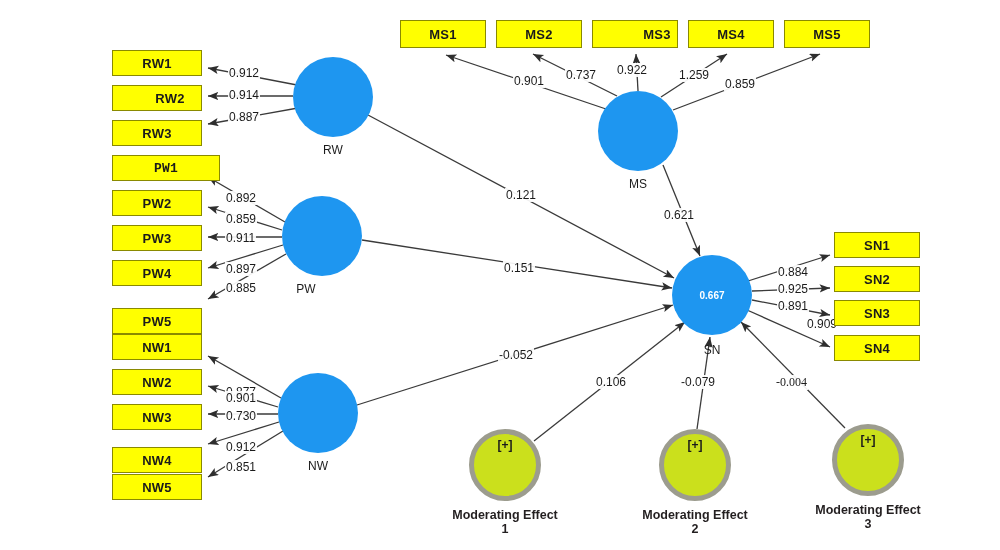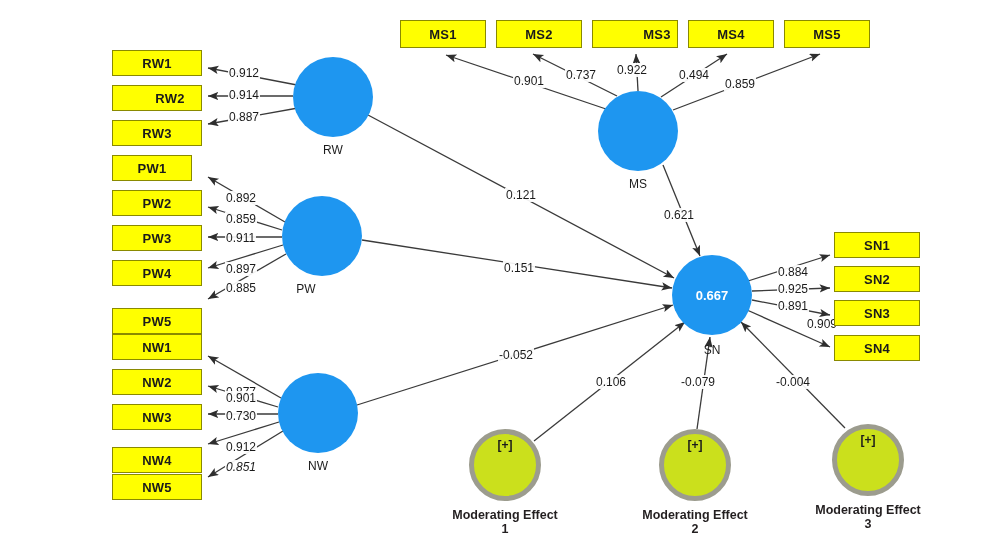--- a/index.html
+++ b/index.html
@@ -20,21 +20,21 @@
     display:flex;align-items:center;justify-content:center;
     font-size:13px;font-weight:bold;color:#1b1b1b;
     letter-spacing:.2px;
   }
 
   .lv{
     position:absolute;
     border-radius:50%;
     background:#1e96f0;
     display:flex;align-items:center;justify-content:center;
-    color:#ffffff;font-size:13px;font-weight:bold;
+    color:#ffffff;font-size:10px;font-weight:bold;
   }
   .lv-label{
     position:absolute;
     font-size:12px;color:#1b1b1b;
     text-align:center;white-space:nowrap;
   }
 
   .mod{
     position:absolute;
     border-radius:50%;
@@ -109,41 +109,41 @@
       <div class="coef" style="left: 228px; top: 110px;">0.887</div>
       <div class="coef" style="left: 225px; top: 191px;">0.892</div>
       <div class="coef" style="left: 225px; top: 212px;">0.859</div>
       <div class="coef" style="left: 225px; top: 231px;">0.911</div>
       <div class="coef" style="left: 225px; top: 262px;">0.897</div>
       <div class="coef" style="left: 225px; top: 281px;">0.885</div>
       <div class="coef" style="left: 225px; top: 385px;">0.877</div>
       <div class="coef" style="left: 225px; top: 391px;">0.901</div>
       <div class="coef" style="left: 225px; top: 409px;">0.730</div>
       <div class="coef" style="left: 225px; top: 440px;">0.912</div>
-      <div class="coef" style="left: 225px; top: 460px; font-style: italic;">0.851</div>
+      <div class="coef" style="left: 225px; top: 460px;">0.851</div>
       <div class="coef" style="left: 513px; top: 74px;">0.901</div>
       <div class="coef" style="left: 565px; top: 68px;">0.737</div>
       <div class="coef" style="left: 616px; top: 63px;">0.922</div>
-      <div class="coef" style="left: 678px; top: 68px;">0.494</div>
+      <div class="coef" style="left: 678px; top: 68px;">1.259</div>
       <div class="coef" style="left: 724px; top: 77px;">0.859</div>
       <div class="coef" style="left: 505px; top: 188px;">0.121</div>
       <div class="coef" style="left: 503px; top: 261px;">0.151</div>
       <div class="coef" style="left: 498px; top: 348px;">-0.052</div>
       <div class="coef" style="left: 663px; top: 208px;">0.621</div>
       <div class="coef" style="left: 595px; top: 375px;">0.106</div>
       <div class="coef" style="left: 680px; top: 375px;">-0.079</div>
-      <div class="coef" style="left: 775px; top: 375px;">-0.004</div>
+      <div class="coef" style="left: 775px; top: 375px; font-family: Liberation Serif, serif;">-0.004</div>
       <div class="coef" style="left: 777px; top: 265px;">0.884</div>
       <div class="coef" style="left: 777px; top: 282px;">0.925</div>
       <div class="coef" style="left: 777px; top: 299px;">0.891</div>
       <div class="coef" style="left: 806px; top: 317px;">0.909</div>
       <div class="ind" style="left: 112px; top: 50px; width: 90px; height: 26px;">RW1</div>
       <div class="ind" style="left: 112px; top: 85px; width: 90px; height: 26px; padding-left: 26px;">RW2</div>
       <div class="ind" style="left: 112px; top: 120px; width: 90px; height: 26px;">RW3</div>
-      <div class="ind" style="left: 112px; top: 155px; width: 80px; height: 26px;">PW1</div>
+      <div class="ind" style="left: 112px; top: 155px; width: 108px; height: 26px; font-family: Liberation Mono, monospace;">PW1</div>
       <div class="ind" style="left: 112px; top: 190px; width: 90px; height: 26px;">PW2</div>
       <div class="ind" style="left: 112px; top: 225px; width: 90px; height: 26px;">PW3</div>
       <div class="ind" style="left: 112px; top: 260px; width: 90px; height: 26px;">PW4</div>
       <div class="ind" style="left: 112px; top: 295px; width: 90px; height: 26px; margin-top: 13px;">PW5</div>
       <div class="ind" style="left: 112px; top: 334px; width: 90px; height: 26px;">NW1</div>
       <div class="ind" style="left: 112px; top: 369px; width: 90px; height: 26px;">NW2</div>
       <div class="ind" style="left: 112px; top: 404px; width: 90px; height: 26px;">NW3</div>
       <div class="ind" style="left: 112px; top: 439px; width: 90px; height: 26px; margin-top: 8px;">NW4</div>
       <div class="ind" style="left: 112px; top: 474px; width: 90px; height: 26px;">NW5</div>
       <div class="ind" style="left: 400px; top: 20px; width: 86px; height: 28px;">MS1</div>

